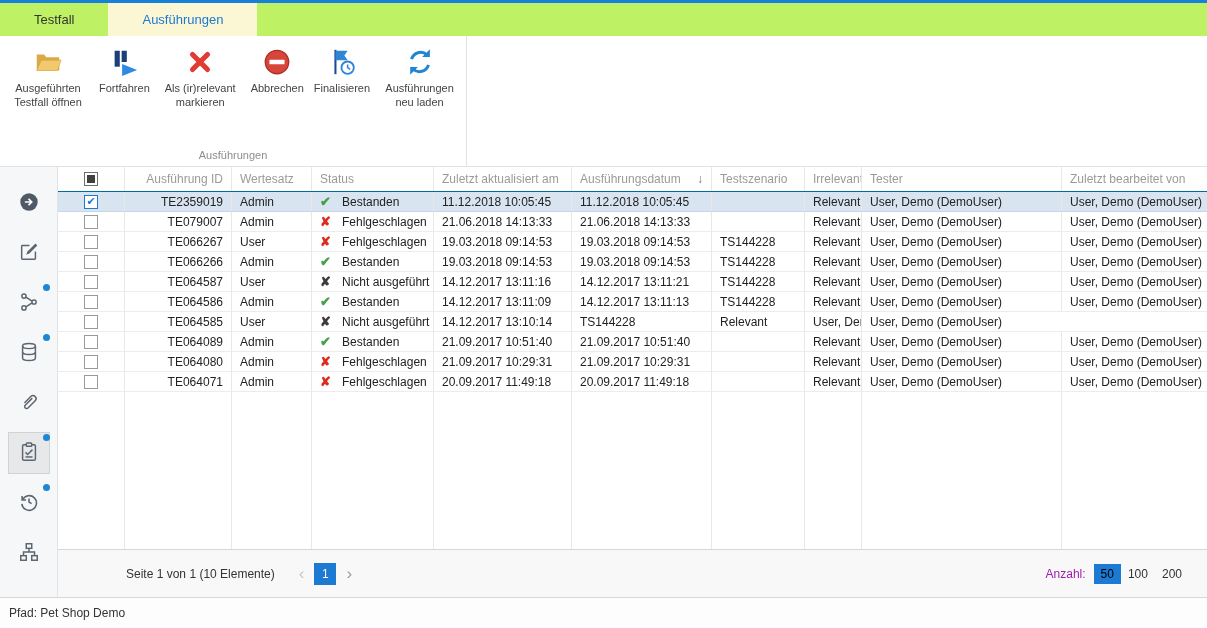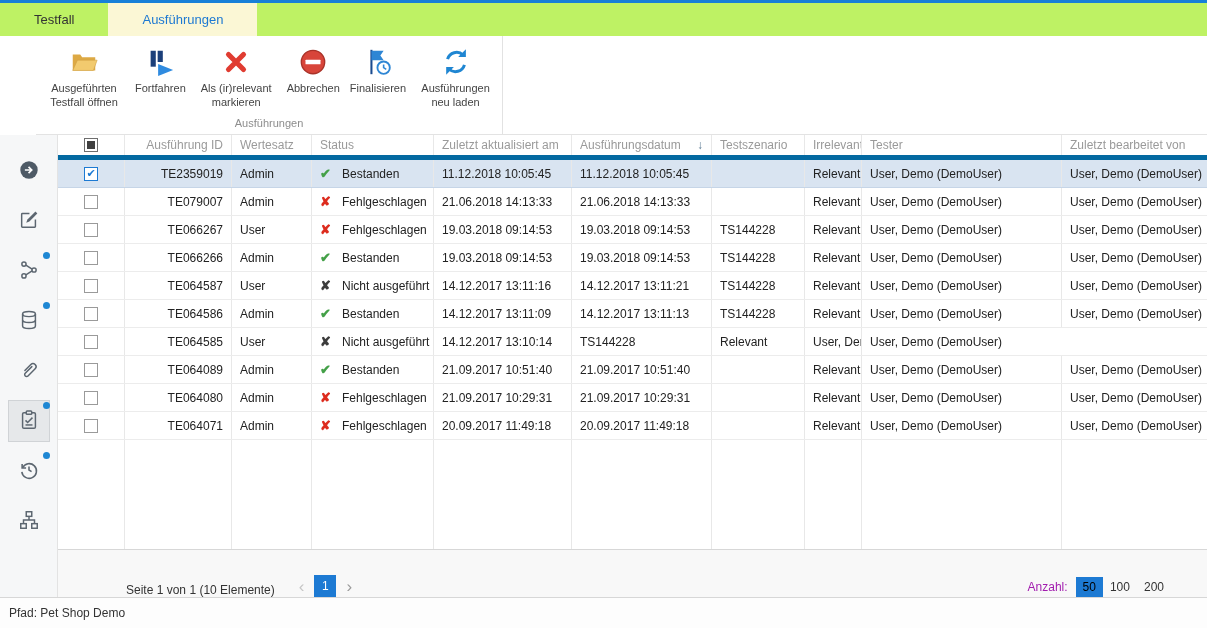--- a/index.html
+++ b/index.html
@@ -9,47 +9,47 @@
 
   
   .accent-strip { height:3px; background:#1780d8; flex:0 0 auto; }
 
   
   .tabbar { height:33px; background:#bef264; display:flex; flex:0 0 auto; }
   .tab { padding:0 34px; display:flex; align-items:center; font-size:13px; color:#333; cursor:default; }
   .tab.active { background:#fbf7d5; color:#1d79d2; }
 
   
-  .toolbar { height:99px; background:#fff; border-bottom:1px solid #e3e3e3; display:flex; flex:0 0 auto;margin-left:36px; }
+  .toolbar { height:131px; background:#fff; border-bottom:1px solid #e3e3e3; display:flex; flex:0 0 auto; }
   .tb-group { width:467px; border-right:1px solid #e2e2e2; display:flex; flex-direction:column; }
   .tb-buttons { flex:1; display:flex; align-items:flex-start; padding:6px 2px 0 2px; }
   .tb-btn { display:flex; flex-direction:column; align-items:center; max-width:92px; padding:3px 5px; text-align:center; }
   .tb-ic { height:34px; display:flex; align-items:center; justify-content:center; }
   .tb-label { font-size:11px; line-height:1.25; color:#444; margin-top:3px; }
   .tb-group-label { text-align:center; font-size:11px; color:#8d8d8d; padding:1px 0 5px; }
 
   
   .main { flex:1; display:flex; min-height:0; }
   .sidebar { width:58px; background:#f6f7f8; border-right:1px solid #e3e3e3; display:flex; flex-direction:column; align-items:center; padding-top:16px; flex:0 0 auto; }
   .sb-item { width:40px; height:40px; margin-bottom:10px; display:flex; align-items:center; justify-content:center; position:relative; }
   .sb-item.selected { background:#e6e8ea; outline:1px solid #d0d3d6; }
   .sb-dot { position:absolute; top:1px; right:-1px; width:7px; height:7px; border-radius:50%; background:#1e87d3; }
 
   
   .content { flex:1; display:flex; flex-direction:column; min-width:0; }
   .grid { flex:1; display:flex; flex-direction:column; min-height:0; --cols:67px 107px 80px 122px 138px 140px 93px 57px 200px minmax(0,1fr); }
-  .gheader { display:grid; grid-template-columns:var(--cols); height:25px; border-bottom:5px solid #0369a1; flex:0 0 auto; }
+  .gheader { display:grid; grid-template-columns:var(--cols); height:25px; border-bottom:1px solid #0369a1; flex:0 0 auto; }
   .hcell { display:flex; align-items:center; padding:0 8px; font-size:12px; color:#9a9a9a; border-right:1px solid #e8e8e8; white-space:nowrap; overflow:hidden; }
   .hcell:last-child { border-right:none; }
   .h-id { justify-content:flex-end; }
   .sort-arrow { margin-left:auto; color:#5f7d95; font-size:12px; padding-left:4px; }
   .c-center { justify-content:center; }
 
   .gbody { flex:1; display:flex; flex-direction:column; min-height:0; }
-  .trow { display:grid; grid-template-columns:var(--cols); height:28px; border-bottom:1px solid #ececec; flex:0 0 auto; background:#fff; }
+  .trow { display:grid; grid-template-columns:var(--cols); height:20px; border-bottom:1px solid #ececec; flex:0 0 auto; background:#fff; }
   .trow.selected { background:#d9e4f1; border-bottom-color:#c6d5e7; }
   .cell { display:flex; align-items:center; padding:0 8px; border-right:1px solid #e8e8e8; white-space:nowrap; overflow:hidden; color:#222; }
   .cell:last-child { border-right:none; }
   .c-id { justify-content:flex-end; }
 
   .cb { width:14px; height:14px; border:1px solid #9a9a9a; background:#fff; position:relative; display:inline-block; }
   .cb.indet { border-color:#6e6e6e; }
   .cb.indet::after { content:""; position:absolute; inset:2px; background:#404040; }
   .cb.checked { border-color:#1d7ad3; }
   .cb.checked::after { content:"\2714"; position:absolute; left:0; top:-1px; width:100%; text-align:center; font-size:11px; color:#1d7ad3; }
@@ -57,21 +57,21 @@
   .st-ic { width:17px; font-weight:bold; font-size:13px; margin-right:5px; flex:0 0 auto; }
   .st-passed { color:#44a048; }
   .st-failed { color:#dd2c1e; }
   .st-notrun { color:#3c3c3c; }
 
   .gfiller { flex:1; display:grid; grid-template-columns:var(--cols); }
   .fcell { border-right:1px solid #e8e8e8; }
   .fcell.last { border-right:none; }
 
   
-  .pagination { height:48px; background:#f8f8f8; border-top:1px solid #d7d7d7; display:flex; align-items:flex-end; padding:0 36px 0 68px; flex:0 0 auto; }
+  .pagination { height:48px; background:#f8f8f8; border-top:1px solid #d7d7d7; display:flex; align-items:center; padding:0 18px 0 68px; flex:0 0 auto; }
   .pg-summary { color:#333; }
   .pg-nav { display:flex; align-items:center; margin-left:20px; gap:6px; }
   .pg-chev { font-size:17px; padding:0 4px; line-height:1; }
   .pg-prev { color:#c6c6c6; }
   .pg-next { color:#9b9b9b; }
   .page-btn { min-width:22px; height:22px; background:#1d7ad3; color:#fff; display:flex; align-items:center; justify-content:center; font-size:12px; }
   .pg-right { margin-left:auto; display:flex; align-items:center; gap:8px; }
   .count-label { color:#a21caf; }
   .count-opt { padding:3px 7px; color:#333; cursor:default; }
   .count-opt.selected { background:#1d7ad3; color:#000000; }

